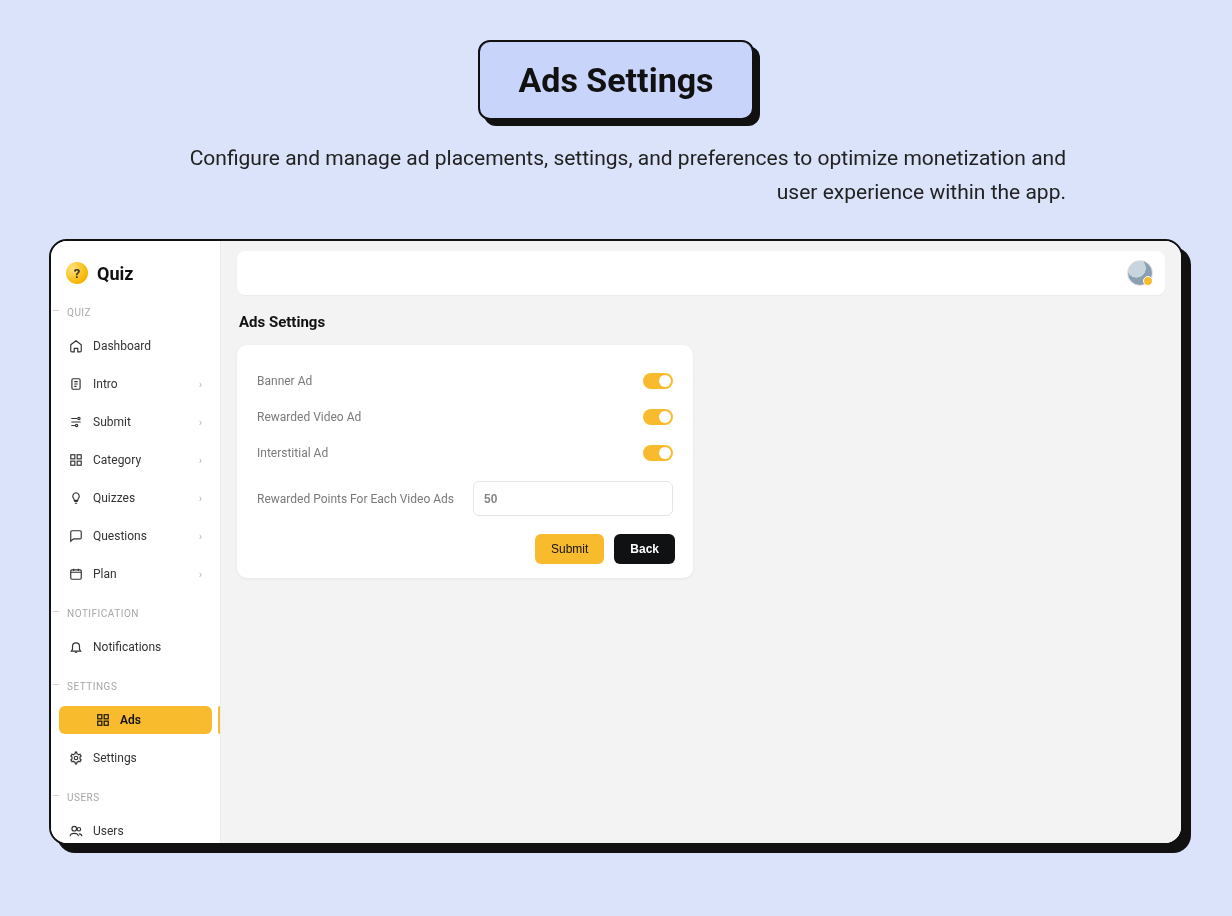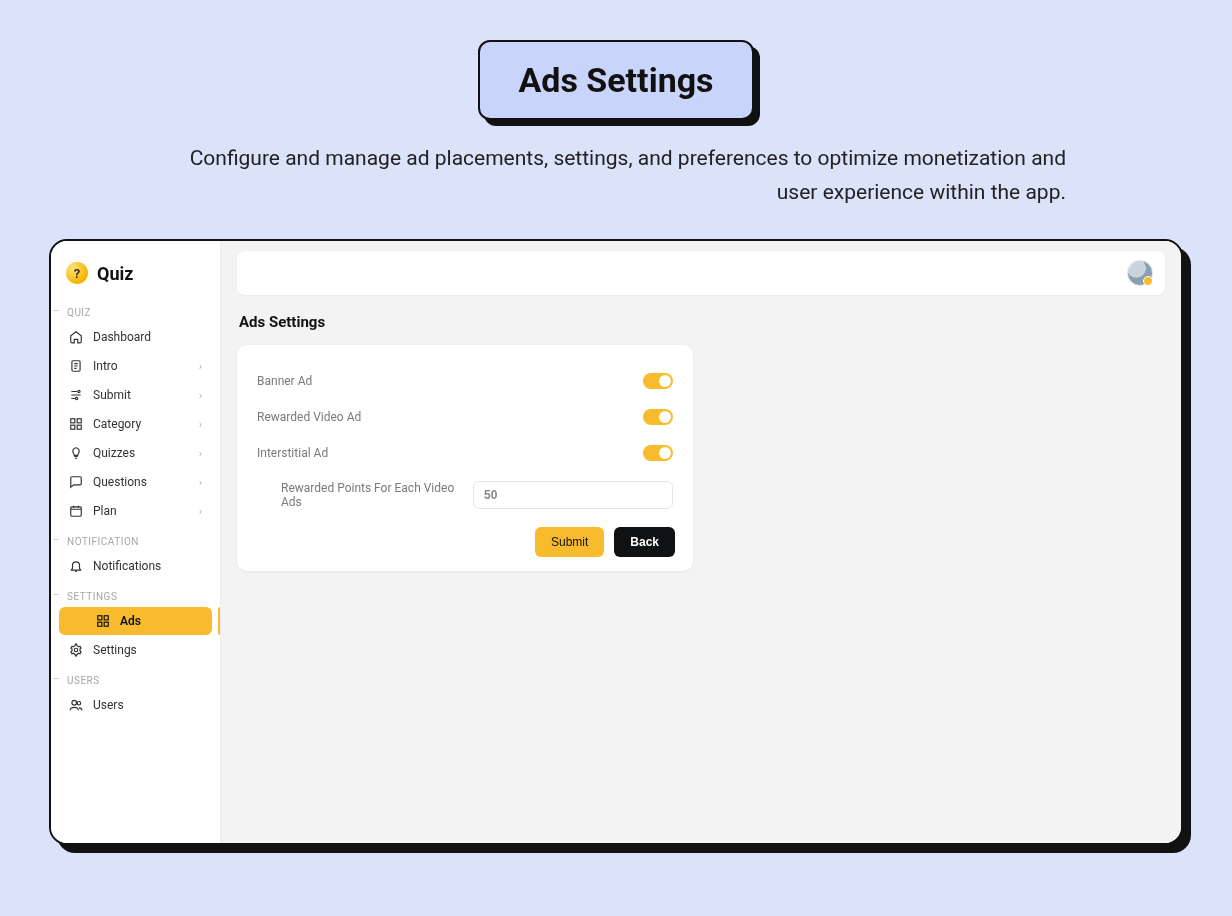--- a/index.html
+++ b/index.html
@@ -90,21 +90,21 @@
     position: relative;
   }
   .section-label::before{
     content:""; position:absolute; left:-4px; top:50%; width:6px; height:1px; background:#d0d0d0;
   }
   .nav-item {
     display:flex; align-items:center; gap:10px;
     padding: 7px 10px;
     font-size:12px; color:#333;
     border-radius:6px;
-    margin:1px 2px;
+    margin:10px 2px;
     cursor:pointer;
     position:relative;
   }
   .nav-item .chev {
     margin-left:auto; color:#b6b6b6; font-size:11px;
   }
   .nav-item.active {
     background:#f8bb2e; color:#111; font-weight:600;padding-left:37px;
   }
   .aside-indicator{
@@ -143,30 +143,30 @@
   .card{
     background:#fff; border-radius:10px; padding:18px 18px 14px 18px;
     width:456px;
     box-shadow:0 1px 3px rgba(0,0,0,.06);
   }
   .row{
     display:flex; align-items:center; justify-content:space-between;
     padding:10px 2px;
     font-size:12px; color:#7a7a7a;
   }
-  .row.labelrow{ gap:4px;margin-left:24px; }
+  .row.labelrow{ gap:4px; }
   .row .lbl { flex:1; }
   .toggle{
     width:30px; height:16px; border-radius:10px; background:#f8bb2e; position:relative;
   }
   .toggle .knob{
     position:absolute; right:2px; top:2px; width:12px; height:12px; background:#fff; border-radius:50%;
   }
   .num-input{
-    width:200px; height:28px; border:1px solid #e5e5e5; border-radius:6px;
+    width:200px; height:35px; border:1px solid #e5e5e5; border-radius:6px;
     padding:0 10px; font-size:12px; color:#888; background:#fff;font-weight:bold;
   }
   .actions{ display:flex; gap:10px; justify-content:flex-end; padding-top:8px;}
   .btn{
     border:none; padding:8px 16px; font-size:12px; border-radius:6px; cursor:pointer;
   }
   .btn-primary{ background:#f8bb2e; color:#111; font-weight:500; }
   .btn-dark{ background:#0f1113; color:#fff; font-weight:700; }
 
   svg { display:block; }

